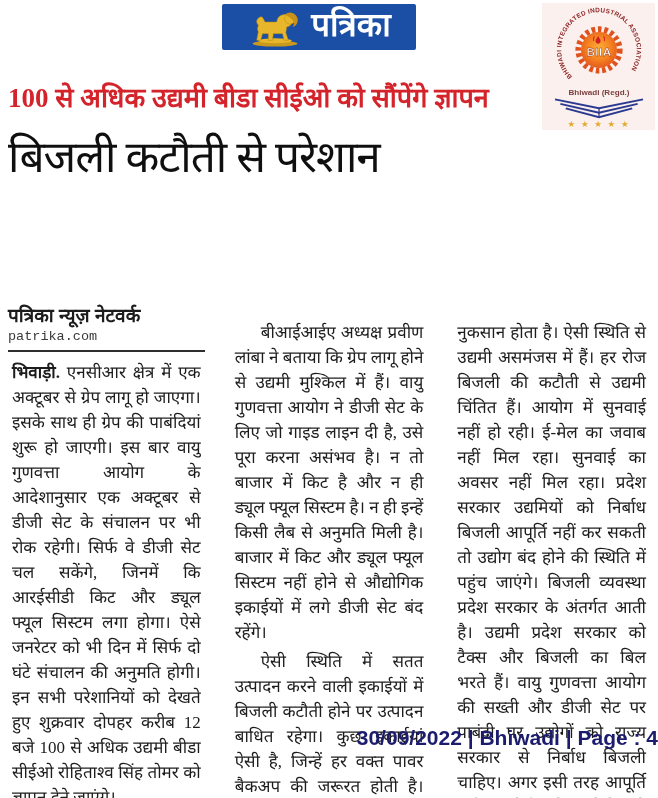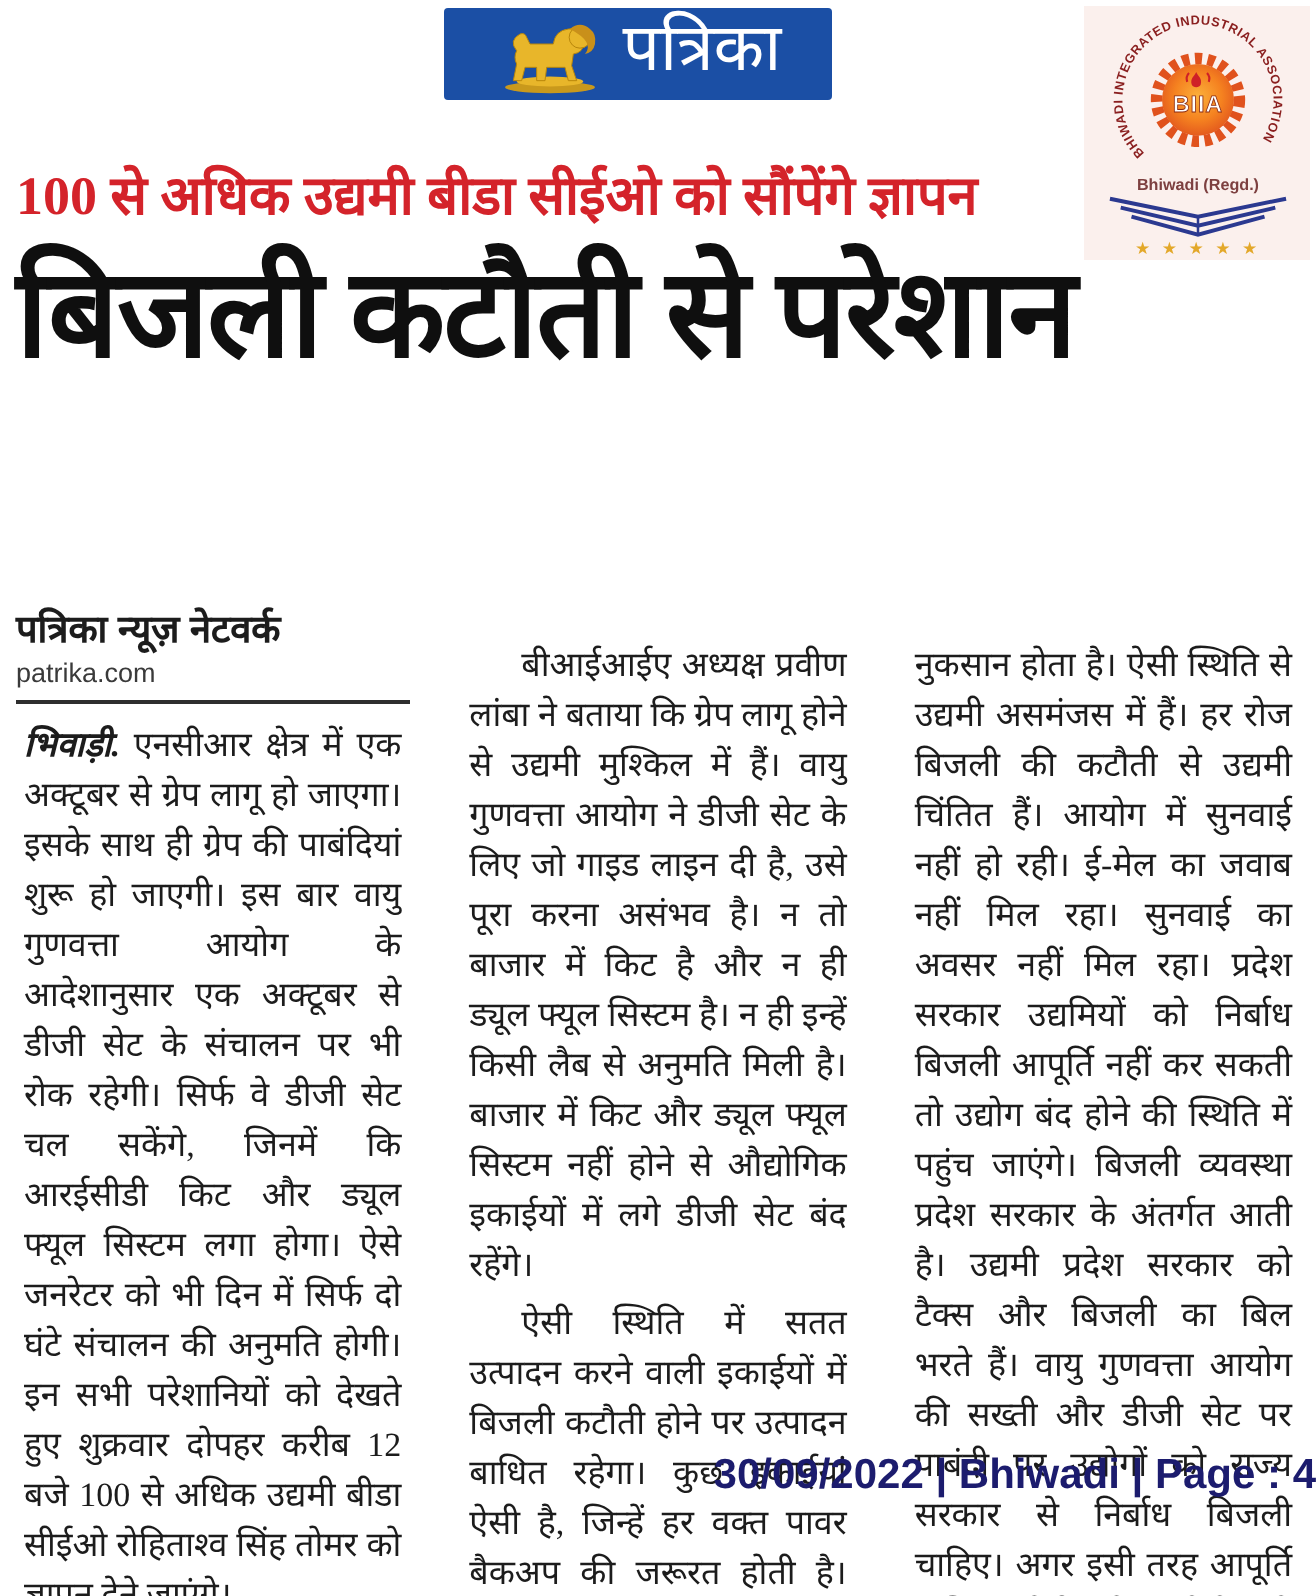--- a/index.html
+++ b/index.html
@@ -10,21 +10,21 @@
     overflow:hidden; margin:0 auto;
   }
 
   
   .masthead {
     position:absolute; left:222px; top:4px; width:194px; height:46px;
     background:#1b4fa5; border-radius:2px;
     display:flex; align-items:center; justify-content:center; gap:8px;
   }
   .masthead .brand {
-    color:#ffffff; font-weight:normal; font-size:33px; line-height:1;
+    color:#ffffff; font-weight:bold; font-size:33px; line-height:1;
     font-family:"Liberation Serif","DejaVu Serif",serif;
     padding-bottom:4px;
   }
   .lion { width:56px; height:40px; flex:0 0 auto; }
 
   
   .stamp {
     position:absolute; right:3px; top:3px; width:113px; height:127px;
     background:#fbf0ed; display:flex; align-items:center; justify-content:center;
   }
@@ -35,37 +35,37 @@
     position:absolute; left:8px; top:82px; width:545px;
     color:#d4232a; font-weight:bold; font-size:27px; line-height:32px;
     white-space:nowrap;
   }
 
   
   .headline {
     position:absolute; left:8px; top:120px; width:644px; color:#0f0f0f;
   }
   .headline .l1 { font-size:60px; line-height:80px; font-weight:bold; letter-spacing:-1px; }
-  .headline .l2 { font-size:62px; line-height:76px; font-weight:bold; letter-spacing:-1px; }
+  .headline .l2 { font-size:44px; line-height:76px; font-weight:normal; letter-spacing:-1px; }
 
   
   .article {
     position:absolute; left:8px; top:300px; width:642px; height:408px;
     display:flex; gap:26px; color:#1c1c1c;justify-content:space-between;
   }
   .col { flex:1 1 0; font-size:17px; line-height:25px; text-align:justify; }
   .byline-name { font-weight:bold; font-size:19px; line-height:24px; padding-top:4px;
     font-family:"Liberation Sans","DejaVu Sans",sans-serif; }
   .byline-site { font-size:13.5px; line-height:18px; color:#3a3a3a;
-    font-family:Liberation Sans, sans-serif;
+    font-family:Liberation Mono, monospace;
     border-bottom:2px solid #2e2e2e; padding-bottom:4px; margin-bottom:8px; }
   .col p { margin:4px; }
   .col .indent { text-indent:26px; }
   .col-offset { padding-top:16px; }
-  .dateline { font-weight:bold;font-style:italic; }
+  .dateline { font-weight:bold; }
 
   
   .footer {
     position:absolute; left:0; top:724px; width:100%; text-align:right;
     color:#1c1c6e; font-family:"Liberation Sans","DejaVu Sans",sans-serif;
     font-weight:bold;
   }
   .footer .meta  { font-size:21px; line-height:27px; }
   .footer .src   { font-size:21px; line-height:27px; }
 </style>

